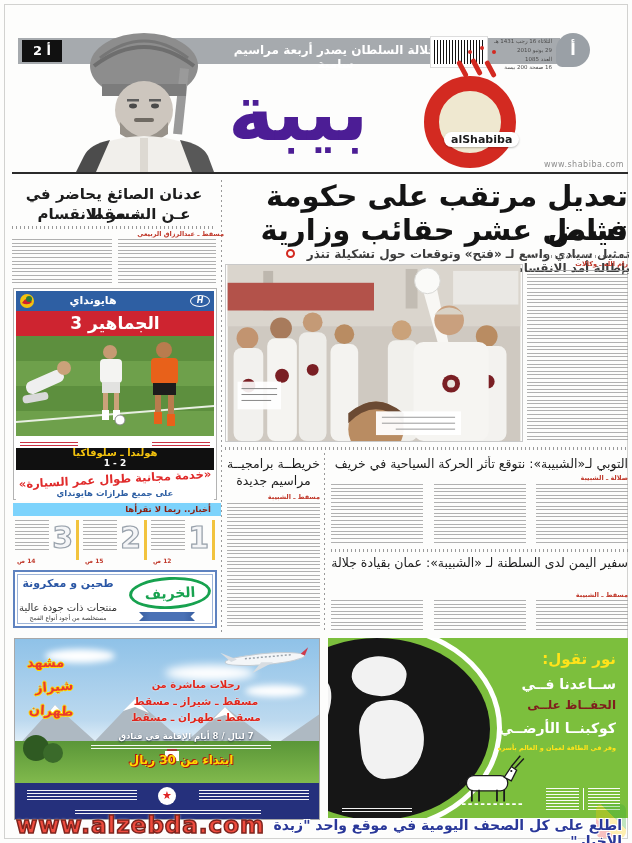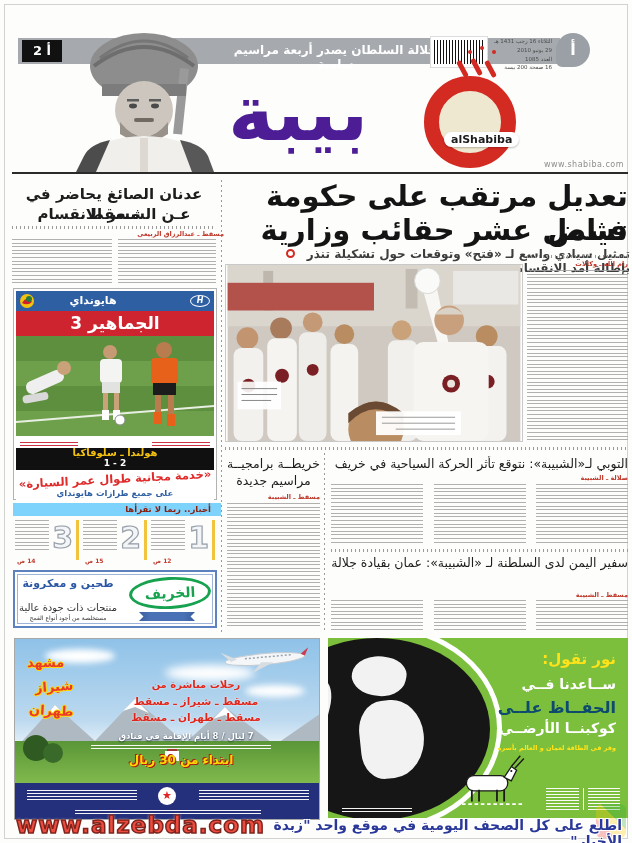--- a/index.html
+++ b/index.html
@@ -260,21 +260,21 @@
 
   <div class="a" style="left:328px;top:638px;width:300px;height:180px;background:#7CBF3D;overflow:hidden">
     <div class="a" style="left:-78px;top:-14px;width:252px;height:208px;border:5px solid #fff;border-radius:50%"></div>
     <div class="a" style="left:-64px;top:0;width:226px;height:182px;background:#161616;border-radius:50%;overflow:hidden">
       <div class="a" style="left:88px;top:18px;width:54px;height:40px;background:#f2f2f2;border-radius:60% 40% 55% 45%;transform:rotate(12deg)"></div>
       <div class="a" style="left:96px;top:62px;width:64px;height:78px;background:#f2f2f2;border-radius:45% 55% 60% 40%;transform:rotate(-6deg)"></div>
       <div class="a" style="left:30px;top:40px;width:34px;height:70px;background:#f2f2f2;border-radius:60% 40% 50% 50%;transform:rotate(14deg)"></div>
     </div>
     <div class="a k rt" style="right:12px;top:12px;width:150px;color:#ffe31a;font-size:15px;direction:rtl">نور تقول:</div>
     <div class="a k rt" style="right:12px;top:38px;width:150px;color:#fff;font-size:14px;direction:rtl;letter-spacing:.5px">ســاعدنا فــي</div>
-    <div class="a k rt" style="right:12px;top:60px;width:150px;color:#0c4a6e;font-size:16px;direction:rtl;letter-spacing:.5px">الحفــاظ علــى</div>
+    <div class="a k rt" style="right:12px;top:60px;width:150px;color:#7f1d1d;font-size:12px;direction:rtl;letter-spacing:.5px">الحفــاظ علــى</div>
     <div class="a k rt" style="right:12px;top:82px;width:150px;color:#fff;font-size:14px;direction:rtl;letter-spacing:.5px">كوكبنــا الأرضــي</div>
     <div class="a b rt" style="right:12px;top:106px;width:150px;color:#ffe31a;font-size:6.5px;direction:rtl">وفر في الطاقة لعمان و العالم بأسره</div>
     <svg class="a" style="left:118px;top:116px" width="84" height="52" viewBox="-4 -8 88 58">
       <rect x="16" y="16" width="46" height="17" rx="8" fill="#fff" stroke="#1a1a1a" stroke-width="1.4"></rect>
       <line x1="22" y1="32" x2="22" y2="45" stroke="#1a1a1a" stroke-width="2"></line>
         <line x1="30" y1="32" x2="30" y2="45" stroke="#1a1a1a" stroke-width="2"></line>
       <line x1="50" y1="32" x2="50" y2="45" stroke="#1a1a1a" stroke-width="2"></line>
         <line x1="58" y1="32" x2="58" y2="45" stroke="#1a1a1a" stroke-width="2"></line>
       <line x1="16" y1="20" x2="8" y2="26" stroke="#1a1a1a" stroke-width="1.6"></line>
       <path d="M58 18 L66 6 L72 10 L66 22 Z" fill="#fff" stroke="#1a1a1a" stroke-width="1.4"></path>

